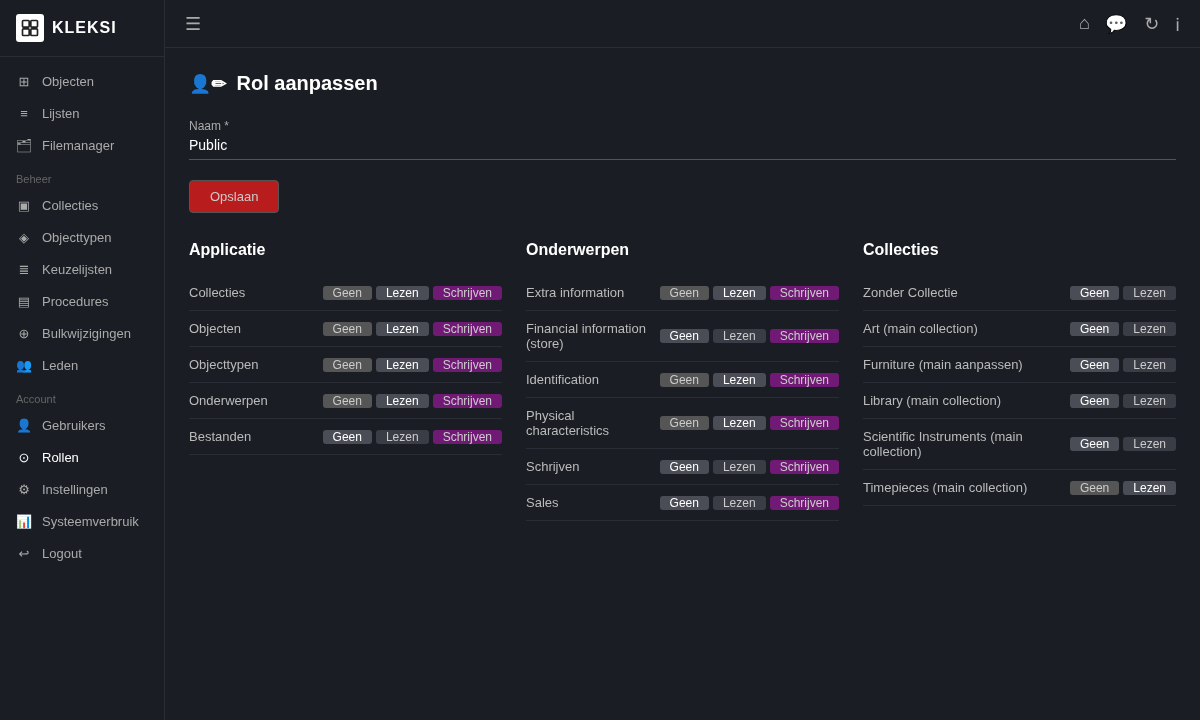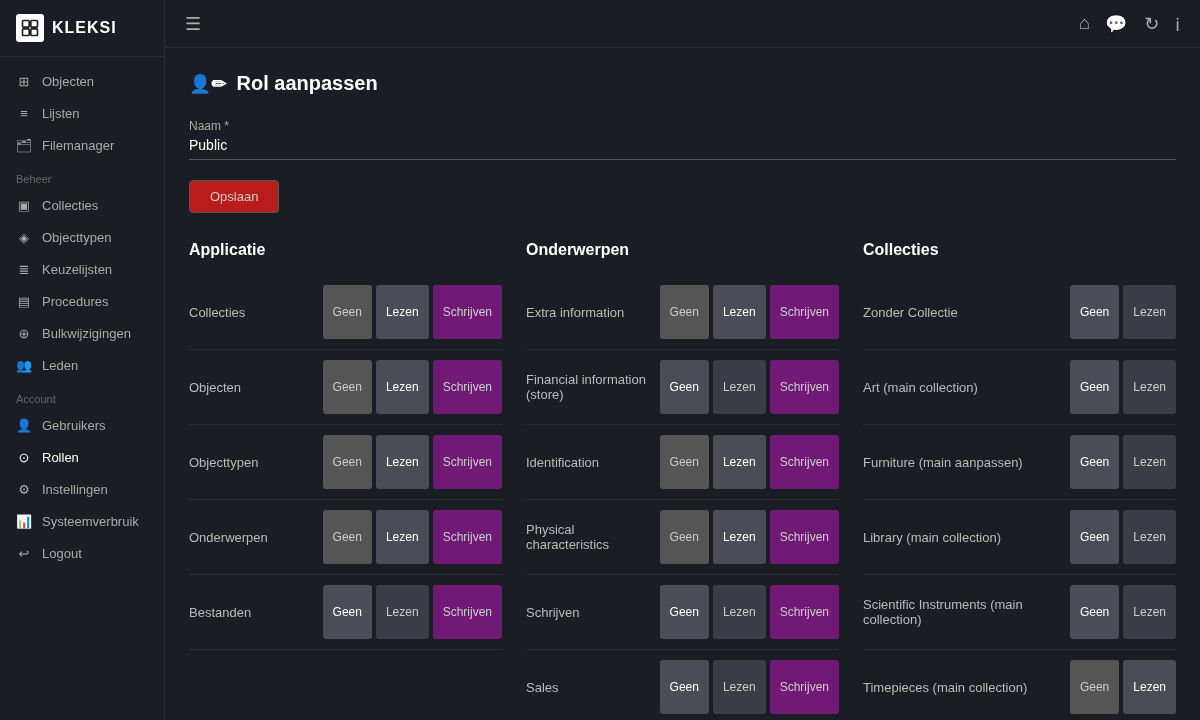--- a/index.html
+++ b/index.html
@@ -32,21 +32,21 @@
     .field-input { width: 100%; background: transparent; border: none; border-bottom: 1px solid #555; color: #fff; font-size: 14px; padding: 4px 0 6px; outline: none; }
 
     .btn-opslaan { background: #b91c1c; border: 1px solid #555; color: #ccc; padding: 8px 20px; border-radius: 4px; cursor: pointer; font-size: 13px; margin-bottom: 28px; }
 
     .permissions-grid { display: grid; grid-template-columns: 1fr 1fr 1fr; gap: 0 24px; }
     .perm-section { }
     .perm-section-title { font-size: 16px; color: #fff; font-weight: 600; margin-bottom: 16px; }
     .perm-row { display: flex; align-items: center; justify-content: space-between; padding: 10px 0; border-bottom: 1px solid #2a2d35; }
     .perm-label { color: #bbb; font-size: 13px; flex: 1; }
     .perm-buttons { display: flex; gap: 4px; }
-    .perm-btn { padding: 20px 10px; border-radius: 3px; border: none; font-size: 12px; cursor: pointer; }
+    .perm-btn { padding: 0 10px; border-radius: 3px; border: none; font-size: 12px; cursor: pointer; }
     .perm-btn.geen { background: #555; color: #ccc; }
     .perm-btn.lezen { background: #3a3d45; color: #ccc; }
     .perm-btn.schrijven { background: #701a75; color: #ccc; }
 
     
     .geen-active { background: #4a4d55 !important; color: #fff !important; }
 
     .hamburger { color: #aaa; font-size: 18px; cursor: pointer; }
 
     

